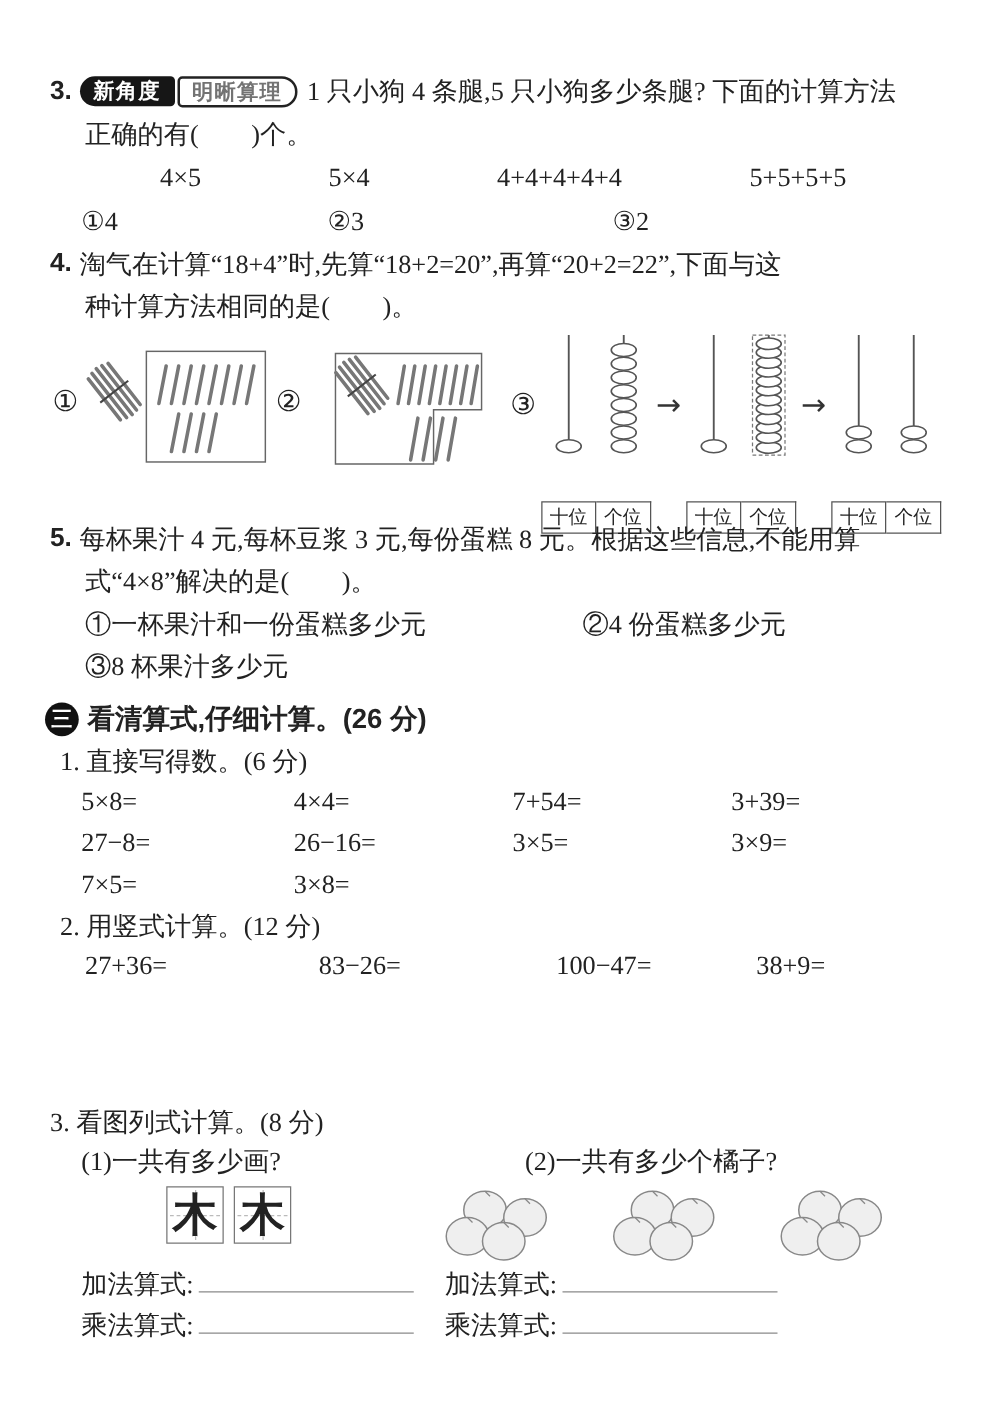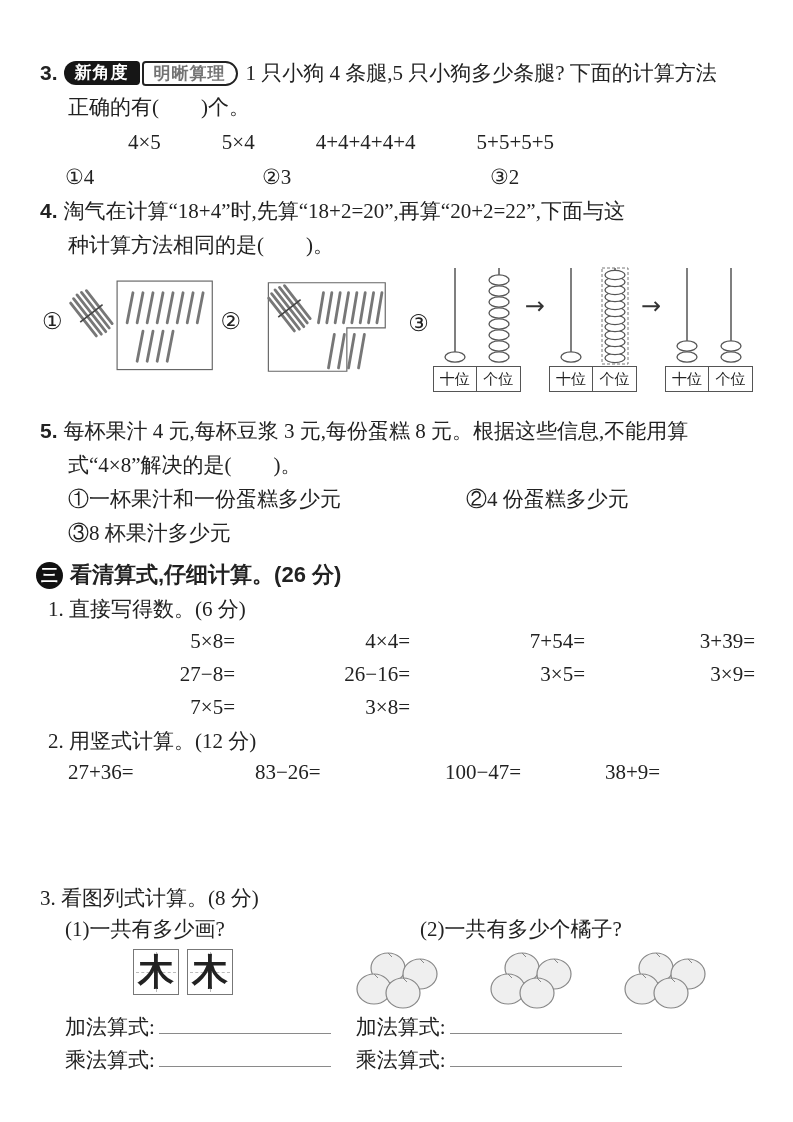--- a/index.html
+++ b/index.html
@@ -27,31 +27,31 @@
     border-radius: 13px 4px 4px 13px; letter-spacing: 1px;
   }
   .badge-light {
     display: inline-block; background: #fff; color: #737373;
     border: 2px solid #222;
     font-family: "Liberation Sans", "DejaVu Sans", sans-serif; font-weight: 700;
     font-size: 17px; line-height: 21px; padding: 0 10px;
     border-radius: 4px 13px 13px 4px; margin-left: 2px; margin-right: 8px; letter-spacing: 1px;
   }
 
-  .expr-row { display: flex; line-height: 36px; padding-left: 88px; }
+  .expr-row { display: flex; line-height: 36px; padding-left: 88px; gap: 41px; }
   .expr-row span { margin-right: 61px; white-space: nowrap; }
   .opt-row { display: flex; line-height: 34px; padding-left: 25px; align-items: flex-end; }
   .opt-row span:nth-child(1) { width: 197px; }
   .opt-row span:nth-child(2) { width: 228px; }
 
   .figures { display: flex; align-items: flex-start; margin: 4px 0 6px 0; height: 142px; }
   .figlabel { font-size: 23px; margin: 42px 4px 0 2px; }
   .fig3label { font-size: 23px; margin: 44px 2px 0 6px; }
   .abacus-group { display: flex; align-items: flex-end; }
-  .abacus { display: flex; flex-direction: column; align-items: center; margin: 0 1px; }
+  .abacus { display: flex; flex-direction: column; align-items: center; margin: 0 1px; gap: 35px; }
   .abacus-labels { display: flex; }
   .abacus-labels span {
     width: 44px; height: 26px; border: 1px solid #555;
     font-size: 15px; line-height: 24px; text-align: center; display: inline-block;
   }
   .abacus-labels span + span { border-left: none; }
   .arrow { font-size: 24px; color: #333; align-self: center; margin: 0 2px 46px 2px;
            font-family: "DejaVu Sans", sans-serif; }
 
   .emph { -webkit-text-emphasis: filled dot under; text-emphasis: filled dot under;
@@ -60,21 +60,21 @@
   .sec-head { display: flex; align-items: center; margin-top: 8px; line-height: 34px; margin-left: -4px; }
   .sec-icon {
     width: 27px; height: 27px; border-radius: 50%; background: #111; color: #fff;
     font-family: "Liberation Sans", "DejaVu Sans", sans-serif; font-weight: 700;
     font-size: 17px; line-height: 27px; text-align: center; display: inline-block; margin-right: 7px;
   }
   .sec-title { font-family: "Liberation Sans", "DejaVu Sans", sans-serif; font-weight: 700; font-size: 22px; }
 
   .sub-title { line-height: 30px; padding-left: 8px; margin-top: 2px; }
   .calc-grid { display: grid; grid-template-columns: 170px 175px 175px auto;
-               padding-left: 25px; line-height: 33px; margin-top: 1px; text-align: right; }
+               padding-left: 25px; line-height: 33px; margin-top: 1px; }
   .vcalc-row { display: grid; grid-template-columns: 187px 190px 160px auto;
                padding-left: 28px; line-height: 32px; }
   .workspace { height: 93px; }
 
   .parts-row { display: flex; line-height: 32px; }
   .parts-row .p1 { width: 380px; padding-left: 25px; }
 
   .pict-cols { display: flex; margin-top: 4px; }
   .pcol-left { width: 380px; padding-left: 25px; }
   .pcol-right { flex: 1; padding-left: 25px; }

